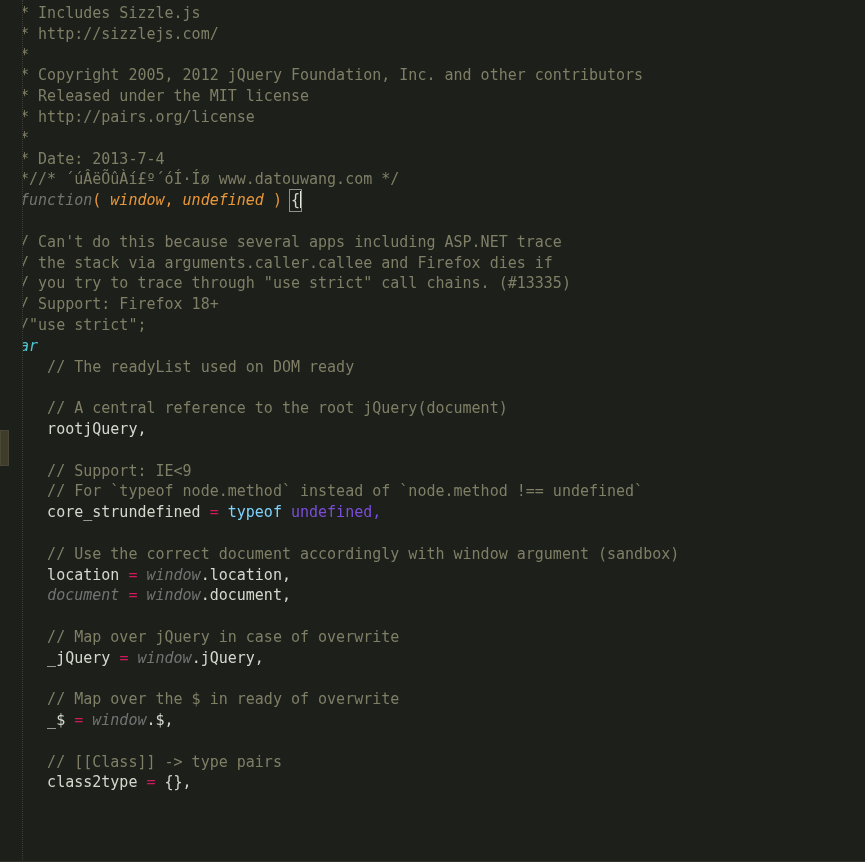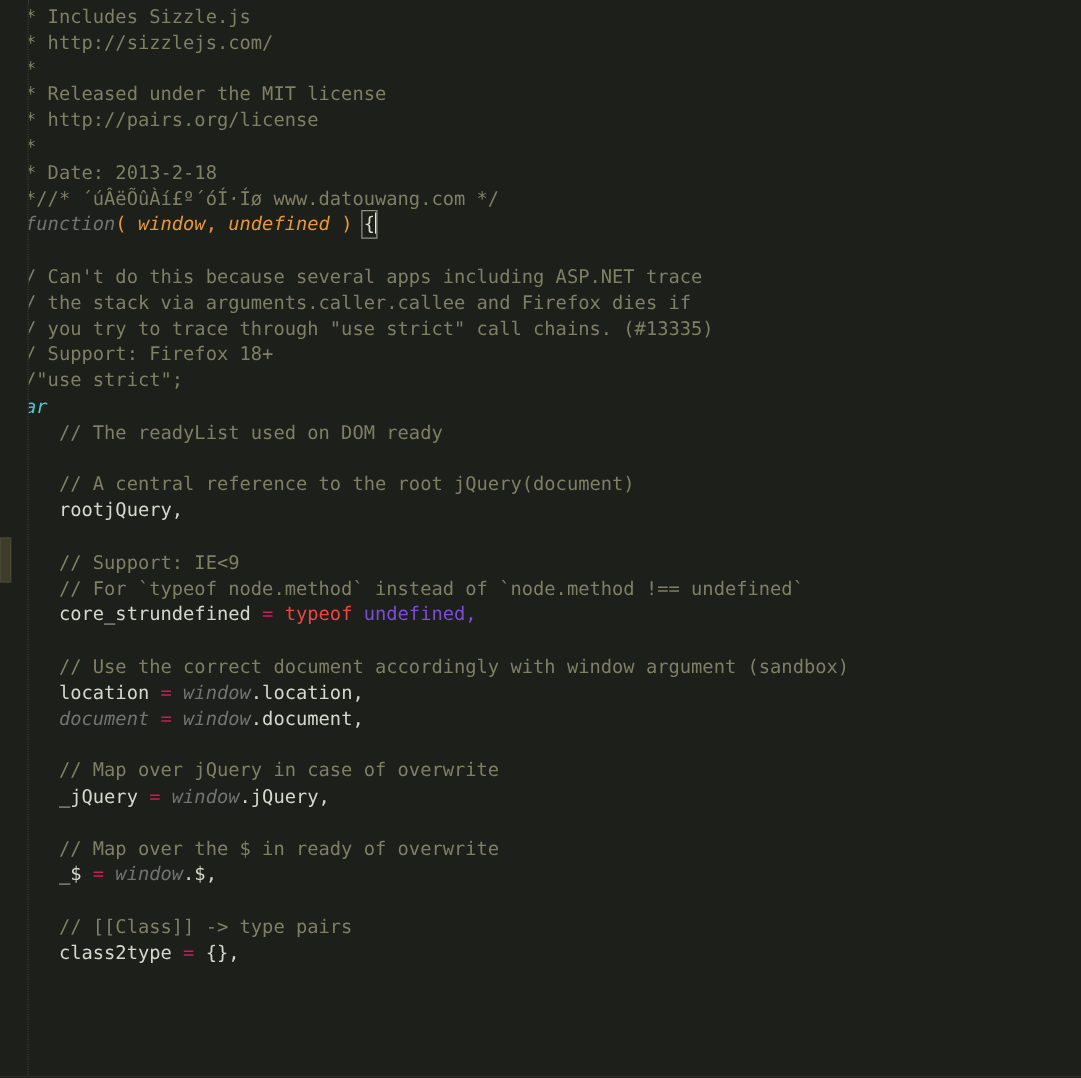--- a/index.html
+++ b/index.html
@@ -74,21 +74,21 @@
     border-left: 1px solid #33352d;
   }
 
   
   .t-comment   { color: #7f7f66; }
   .t-plain     { color: #d6d7cd; }
   .t-keyword   { color: #737373; font-style: italic; }
   .t-param     { color: #e8973a; font-style: italic; }
   .t-paren     { color: #e8973a; }
   .t-operator  { color: #d2185f; }
-  .t-typeof    { color: #ef4444; }
+  .t-typeof    { color: #7dd3fc; }
   .t-const     { color: #7b4ddb; }
   .t-var       { color: #4ec9d4; font-style: italic; }
   .t-brace     { color: #d6d7cd; }
 
   
   .bracket-match {
     position: relative;
     display: inline-block;
     outline: 1px solid #8f9187;
     padding: 0 1px;
@@ -107,24 +107,25 @@
 </style>
 </head>
 <body>
 
 <div id="editor-root" style="background: rgb(29, 31, 26);">
 
   <div id="code-surface">
       <div class="code-line"><span class="t-comment"> * Includes Sizzle.js</span></div>
       <div class="code-line"><span class="t-comment"> * http://sizzlejs.com/</span></div>
       <div class="code-line"><span class="t-comment"> *</span></div>
+      <div class="code-line"><span class="t-comment"> * Copyright 2005, 2012 jQuery Foundation, Inc. and other contributors</span></div>
       <div class="code-line"><span class="t-comment"> * Released under the MIT license</span></div>
       <div class="code-line"><span class="t-comment"> * http://pairs.org/license</span></div>
       <div class="code-line"><span class="t-comment"> *</span></div>
-      <div class="code-line"><span class="t-comment"> * Date: 2013-2-18</span></div>
+      <div class="code-line"><span class="t-comment"> * Date: 2013-7-4</span></div>
       <div class="code-line"><span class="t-comment"> *//* ´úÂëÕûÀí£º´óÍ·Íø www.datouwang.com */</span></div>
       <div class="code-line"><span class="t-paren">(</span><span class="t-keyword">function</span><span class="t-paren">(</span><span class="t-plain"> </span><span class="t-param">window</span><span class="t-paren">,</span><span class="t-plain"> </span><span class="t-param">undefined</span><span class="t-plain"> </span><span class="t-paren">)</span><span class="t-plain"> </span><span class="t-brace bracket-match">{</span><span class="caret"></span></div>
       <div class="code-line">&nbsp;</div>
       <div class="code-line"><span class="t-comment">// Can't do this because several apps including ASP.NET trace</span></div>
       <div class="code-line"><span class="t-comment">// the stack via arguments.caller.callee and Firefox dies if</span></div>
       <div class="code-line"><span class="t-comment">// you try to trace through "use strict" call chains. (#13335)</span></div>
       <div class="code-line"><span class="t-comment">// Support: Firefox 18+</span></div>
       <div class="code-line"><span class="t-comment">//"use strict";</span></div>
       <div class="code-line"><span class="t-var">var</span></div>
       <div class="code-line"><span class="indent-guide" style="left: 11px;"></span><span class="t-comment">    // The readyList used on DOM ready</span></div>

